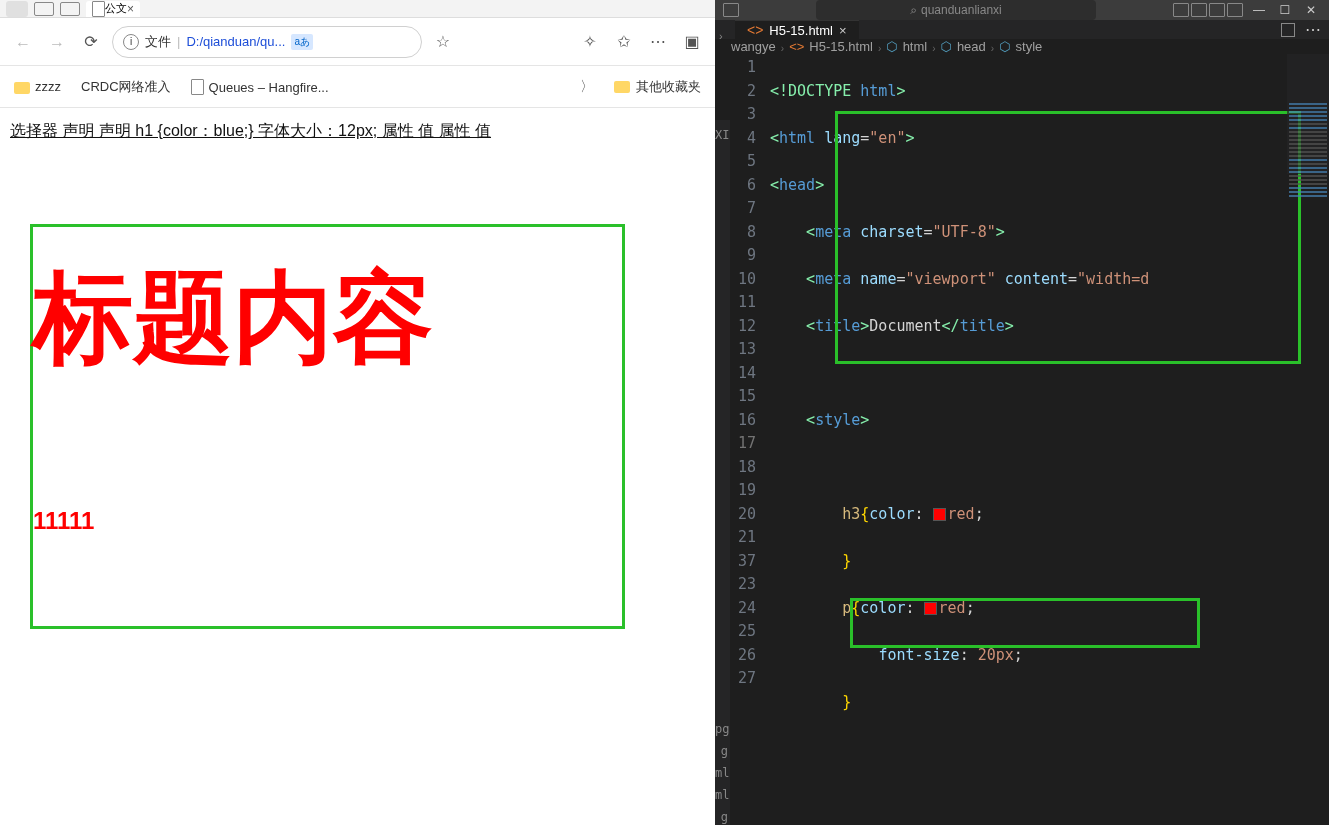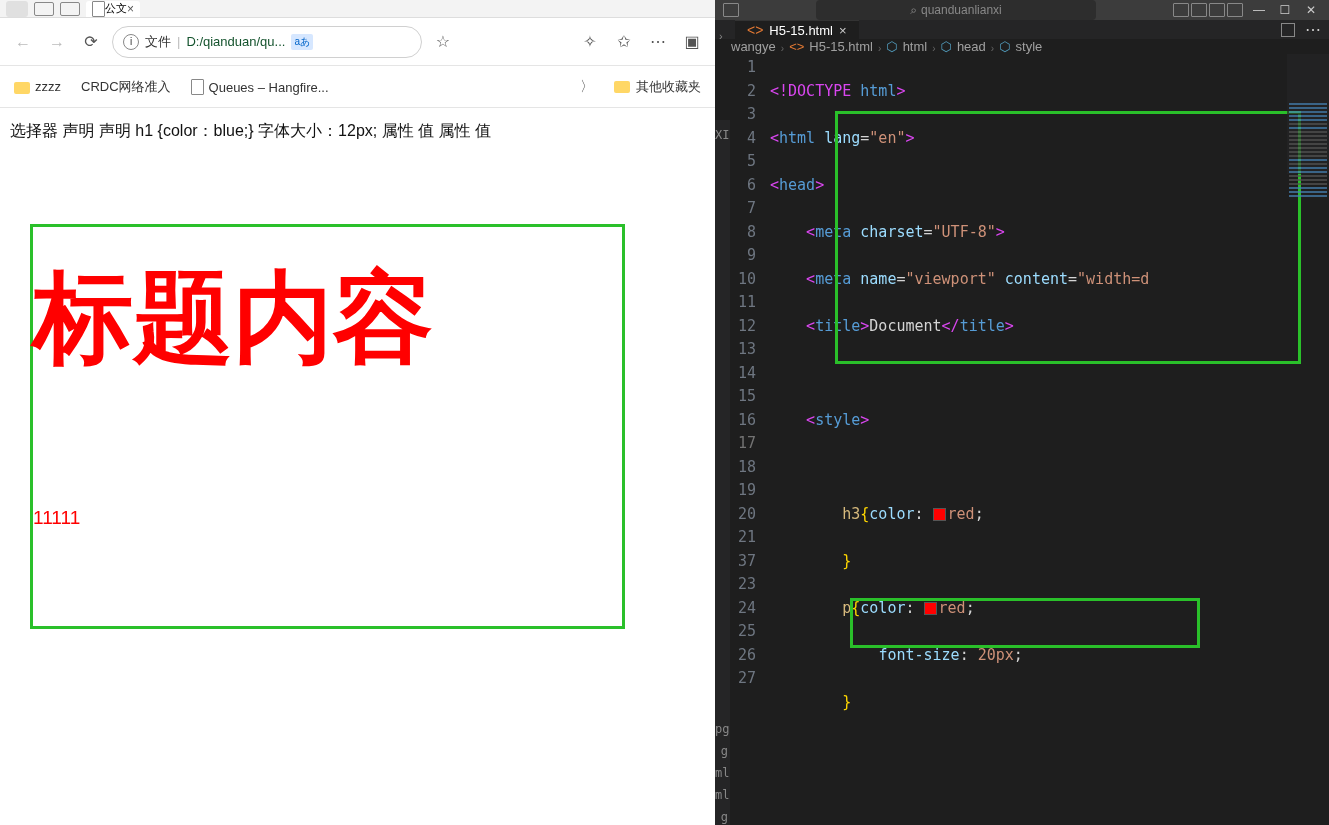--- a/index.html
+++ b/index.html
@@ -13,37 +13,37 @@
 .tabicon { width: 20px; height: 14px; border: 1px solid #888; border-radius: 2px; }
 .tab { display: flex; align-items: center; height: 16px; padding: 0 6px; font-size: 11px; background: #fff; border-top-left-radius: 3px; border-top-right-radius: 3px; }
 .tab .close { font-size: 12px; color: #555; }
 
 .navbar { height: 48px; display: flex; align-items: center; gap: 8px; padding: 0 10px; background: #fff; border-bottom: 1px solid #e5e5e5; }
 .navbtn { width: 26px; height: 26px; display: flex; align-items: center; justify-content: center; color: #555; border-radius: 4px; font-size: 16px; }
 .navbtn.disabled { color: #bbb; }
 .urlbox { flex: 1; max-width: 310px; height: 32px; border: 1px solid #d0d0d0; border-radius: 18px; display: flex; align-items: center; gap: 6px; padding: 0 10px; font-size: 13px; color: #333; }
 .urlbox .info { width: 16px; height: 16px; border: 1px solid #888; border-radius: 50%; display: flex; align-items: center; justify-content: center; font-size: 10px; }
 .urlbox .sep { color: #bbb; }
-.urlbox .path { color: #14532d; white-space: nowrap; overflow: hidden; text-overflow: ellipsis; }
+.urlbox .path { color: #1d4ed8; white-space: nowrap; overflow: hidden; text-overflow: ellipsis; }
 .lang { background: #d6e7ff; color: #0064c8; font-size: 10px; padding: 1px 3px; border-radius: 2px; }
 .righticons { display: flex; gap: 8px; margin-left: auto; }
 
 .bookmarks { height: 42px; display: flex; align-items: center; gap: 20px; padding: 0 14px; border-bottom: 1px solid #e5e5e5; font-size: 13px; color: #333; }
 .bk { display: flex; align-items: flex-end; gap: 5px; }
 .folder { width: 16px; height: 12px; background: #ffd766; border-radius: 2px; position: relative; }
 .pageicon { width: 13px; height: 16px; border: 1px solid #888; border-radius: 1px; }
 .bkchev { margin-left: auto; color: #555; font-size: 14px; }
 .bk-right { display: flex; align-items: center; gap: 6px; }
 
 .page { flex: 1; padding: 10px; overflow: hidden; }
-.pageline { font-size: 16px; color: #111; margin-bottom: 20px; line-height: 1.6; }
+.pageline { font-size: 16px; color: #111; margin-bottom: 20px; line-height: 1.6; text-decoration: underline; }
 
 .greenbox1 { border: 3px solid #2ac02a; width: 595px; height: 405px; padding: 0; margin-top: 80px; margin-left: 20px; }
 .h3red { color: red; font-size: 100px; font-weight: bold; line-height: 1; padding-top: 40px; }
-.pred { color: red; font-size: 19px; margin-top: 140px; }
+.pred { color: red; font-size: 24px; margin-top: 140px; font-weight: bold; }
 
 
 .vs-titlebar { height: 28px; background: #3c3c3c; display: flex; align-items: center; justify-content: space-between; padding: 0 8px; font-size: 12px; }
 .vs-searchbox { height: 20px; width: 280px; background: #2d2d2d; border-radius: 4px; display: flex; align-items: center; justify-content: center; gap: 4px; color: #888; margin: 0 auto; }
 .vs-winbtns { display: flex; gap: 6px; }
 .vs-winbtn { width: 20px; height: 20px; display: flex; align-items: center; justify-content: center; color: #ccc; font-size: 12px; }
 .vs-layicons { display: flex; gap: 2px; }
 .vs-lay { width: 16px; height: 14px; border: 1px solid #888; border-radius: 1px; }
 
 .vs-tabbar { height: 38px; background: #252526; display: flex; align-items: stretch; padding-left: 20px; position: relative; }
@@ -60,21 +60,21 @@
 .vs-bc-icon.orange { color: #e37933; }
 
 .vs-editor { flex: 1; background: #1e1e1e; display: flex; font-family: Consolas, monospace; font-size: 15px; position: relative; }
 .gutter { width: 55px; text-align: right; padding-right: 14px; color: #6e7681; line-height: 23.5px; padding-top: 2px; }
 .gutter .active { color: #737373; }
 .codearea { flex: 1; padding-top: 2px; line-height: 23.5px; white-space: pre; overflow: hidden; position: relative; }
 .minimap { position: absolute; right: 0; top: 0; width: 42px; height: 120px; background: #252526; opacity: 0.7; }
 .mm-line { height: 2px; margin: 2px 2px; background: #555; }
 .mm-line.blue { background: #4682b4; }
 
-.tok-gray { color: #d946ef; }
+.tok-gray { color: #86efac; }
 .tok-tag { color: #569cd6; }
 .tok-attr { color: #9cdcfe; }
 .tok-str { color: #ce9178; }
 .tok-sel { color: #d7ba7d; }
 .tok-brace { color: #ffd700; }
 .tok-white { color: #d4d4d4; }
 .tok-text { color: #d4d4d4; }
 .swatch { display: inline-block; width: 13px; height: 13px; background: red; vertical-align: middle; margin-right: 2px; border: 1px solid #555; }
 
 .greenbox2 { position: absolute; border: 3px solid #2ac02a; pointer-events: none; }

